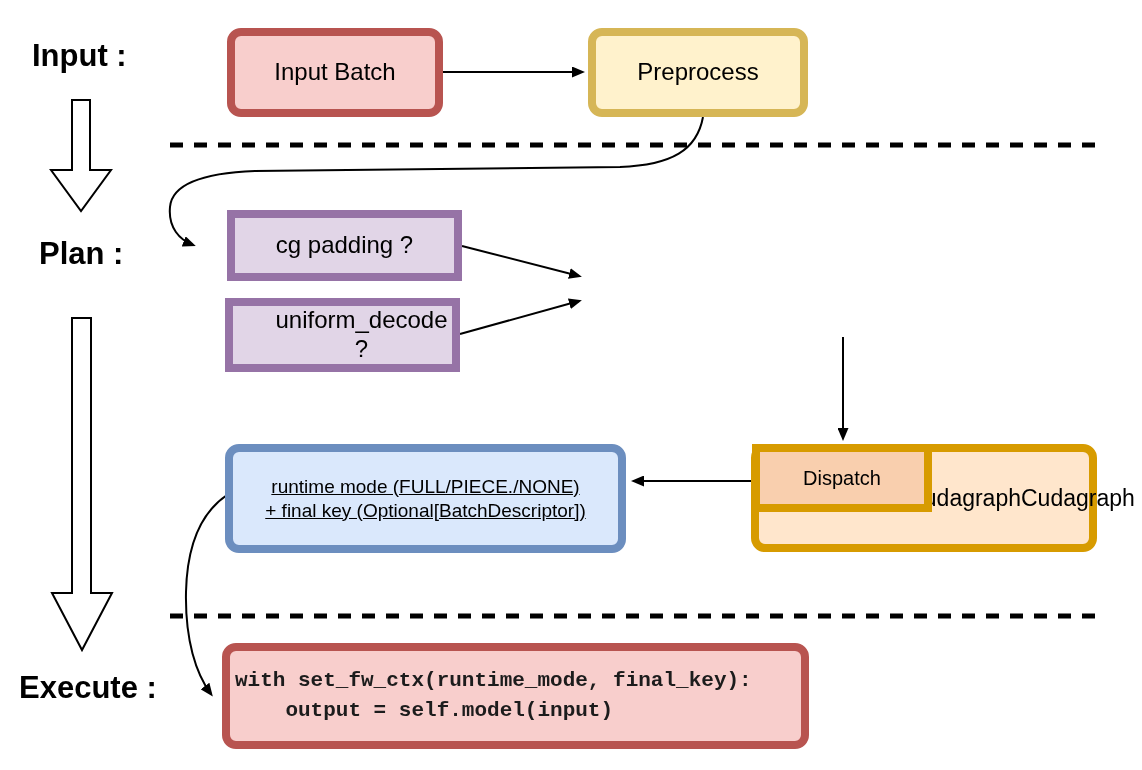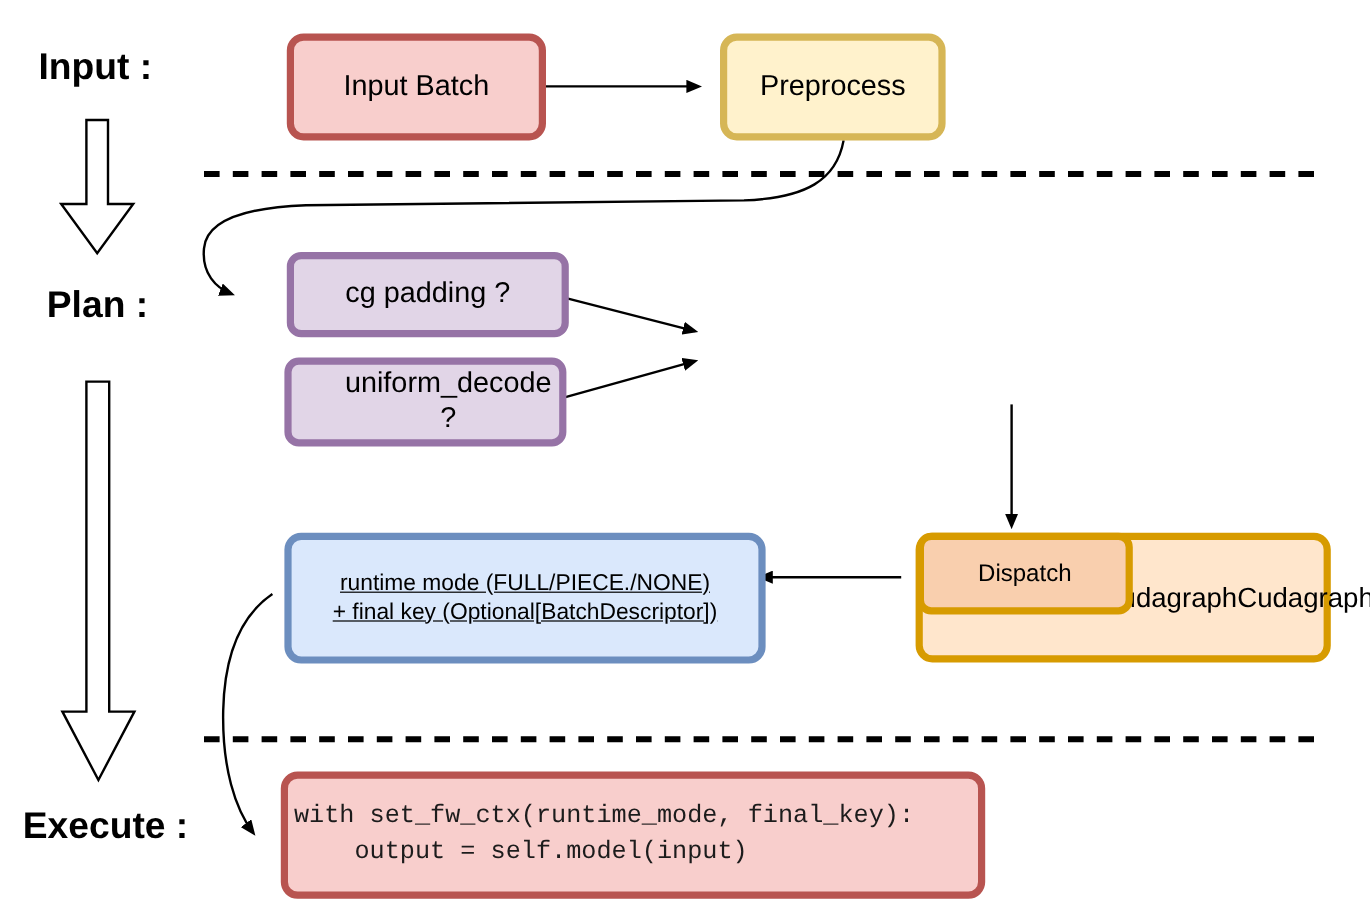--- a/index.html
+++ b/index.html
@@ -5,45 +5,45 @@
   html,body{margin:0;padding:0;background:#ffffff;}
   #canvas{
     position:relative;width:1142px;height:770px;background:#ffffff;overflow:hidden;
     font-family:"Liberation Sans","DejaVu Sans",sans-serif;color:#000;
   }
   #connectors{position:absolute;left:0;top:0;width:1142px;height:770px;}
   .stage-label{
     position:absolute;font-size:31px;font-weight:bold;color:#000;white-space:nowrap;
   }
   .box{
-    position:absolute;box-sizing:border-box;border:6px solid #701a75;
+    position:absolute;box-sizing:border-box;border:8px solid #701a75;
     display:flex;flex-direction:column;align-items:center;justify-content:center;
-    text-align:center;line-height:1.2;margin-left:12px;
+    text-align:center;line-height:1.2;
   }
   .r14{border-radius:14px;}
-  .r12{border-radius:12px;}
+  .r12{border-radius:0;}
   .r18{border-radius:18px;}
   .box-input-batch   {left:227px;top:28px;width:216px;height:89px;font-size:24px;}
-  .box-preprocess    {left:588px;top:28px;width:188px;height:89px;font-size:24px;}
+  .box-preprocess    {left:588px;top:28px;width:220px;height:89px;font-size:24px;}
   .box-cg-padding    {left:227px;top:210px;width:235px;height:71px;font-size:24px;}
   .box-uniform-decode{left:225px;top:298px;width:235px;height:74px;font-size:24px;padding-left:38px;}
   .box-init-key      {left:587px;top:228px;width:510px;height:108px;font-size:22px;line-height:30px;}
   .box-dispatcher    {left:751px;top:444px;width:346px;height:108px;}
   .box-dispatch      {left:752px;top:444px;width:180px;height:68px;font-size:20px;justify-content:center;}
   .dispatcher-text{
     position:absolute;left:182px;top:0;width:160px;height:100%;
     display:flex;flex-direction:row;align-items:center;justify-content:center;
     font-size:23px;line-height:28px;
   }
   .box-runtime       {left:225px;top:444px;width:401px;height:109px;font-size:19px;line-height:24px;}
   .box-code          {left:222px;top:643px;width:587px;height:106px;
                       align-items:flex-start;padding-left:5px;
                       font-family:"Liberation Mono","DejaVu Sans Mono",monospace;
                       font-size:21px;line-height:30px;color:#1c1c1c;text-align:left;}
-  .code-line{white-space:pre;}
+  .code-line{white-space:pre;font-weight:bold;}
 </style>
 </head>
 <body>
 
 <div id="canvas">
 
   <svg id="connectors" viewBox="0 0 1142 770" xmlns="http://www.w3.org/2000/svg">
     <defs>
       <marker id="arrow" markerUnits="userSpaceOnUse" markerWidth="13" markerHeight="11" refX="10" refY="5.5" orient="auto">
         <path d="M0,0 L13,5.5 L0,11 Z" fill="#000"></path>

